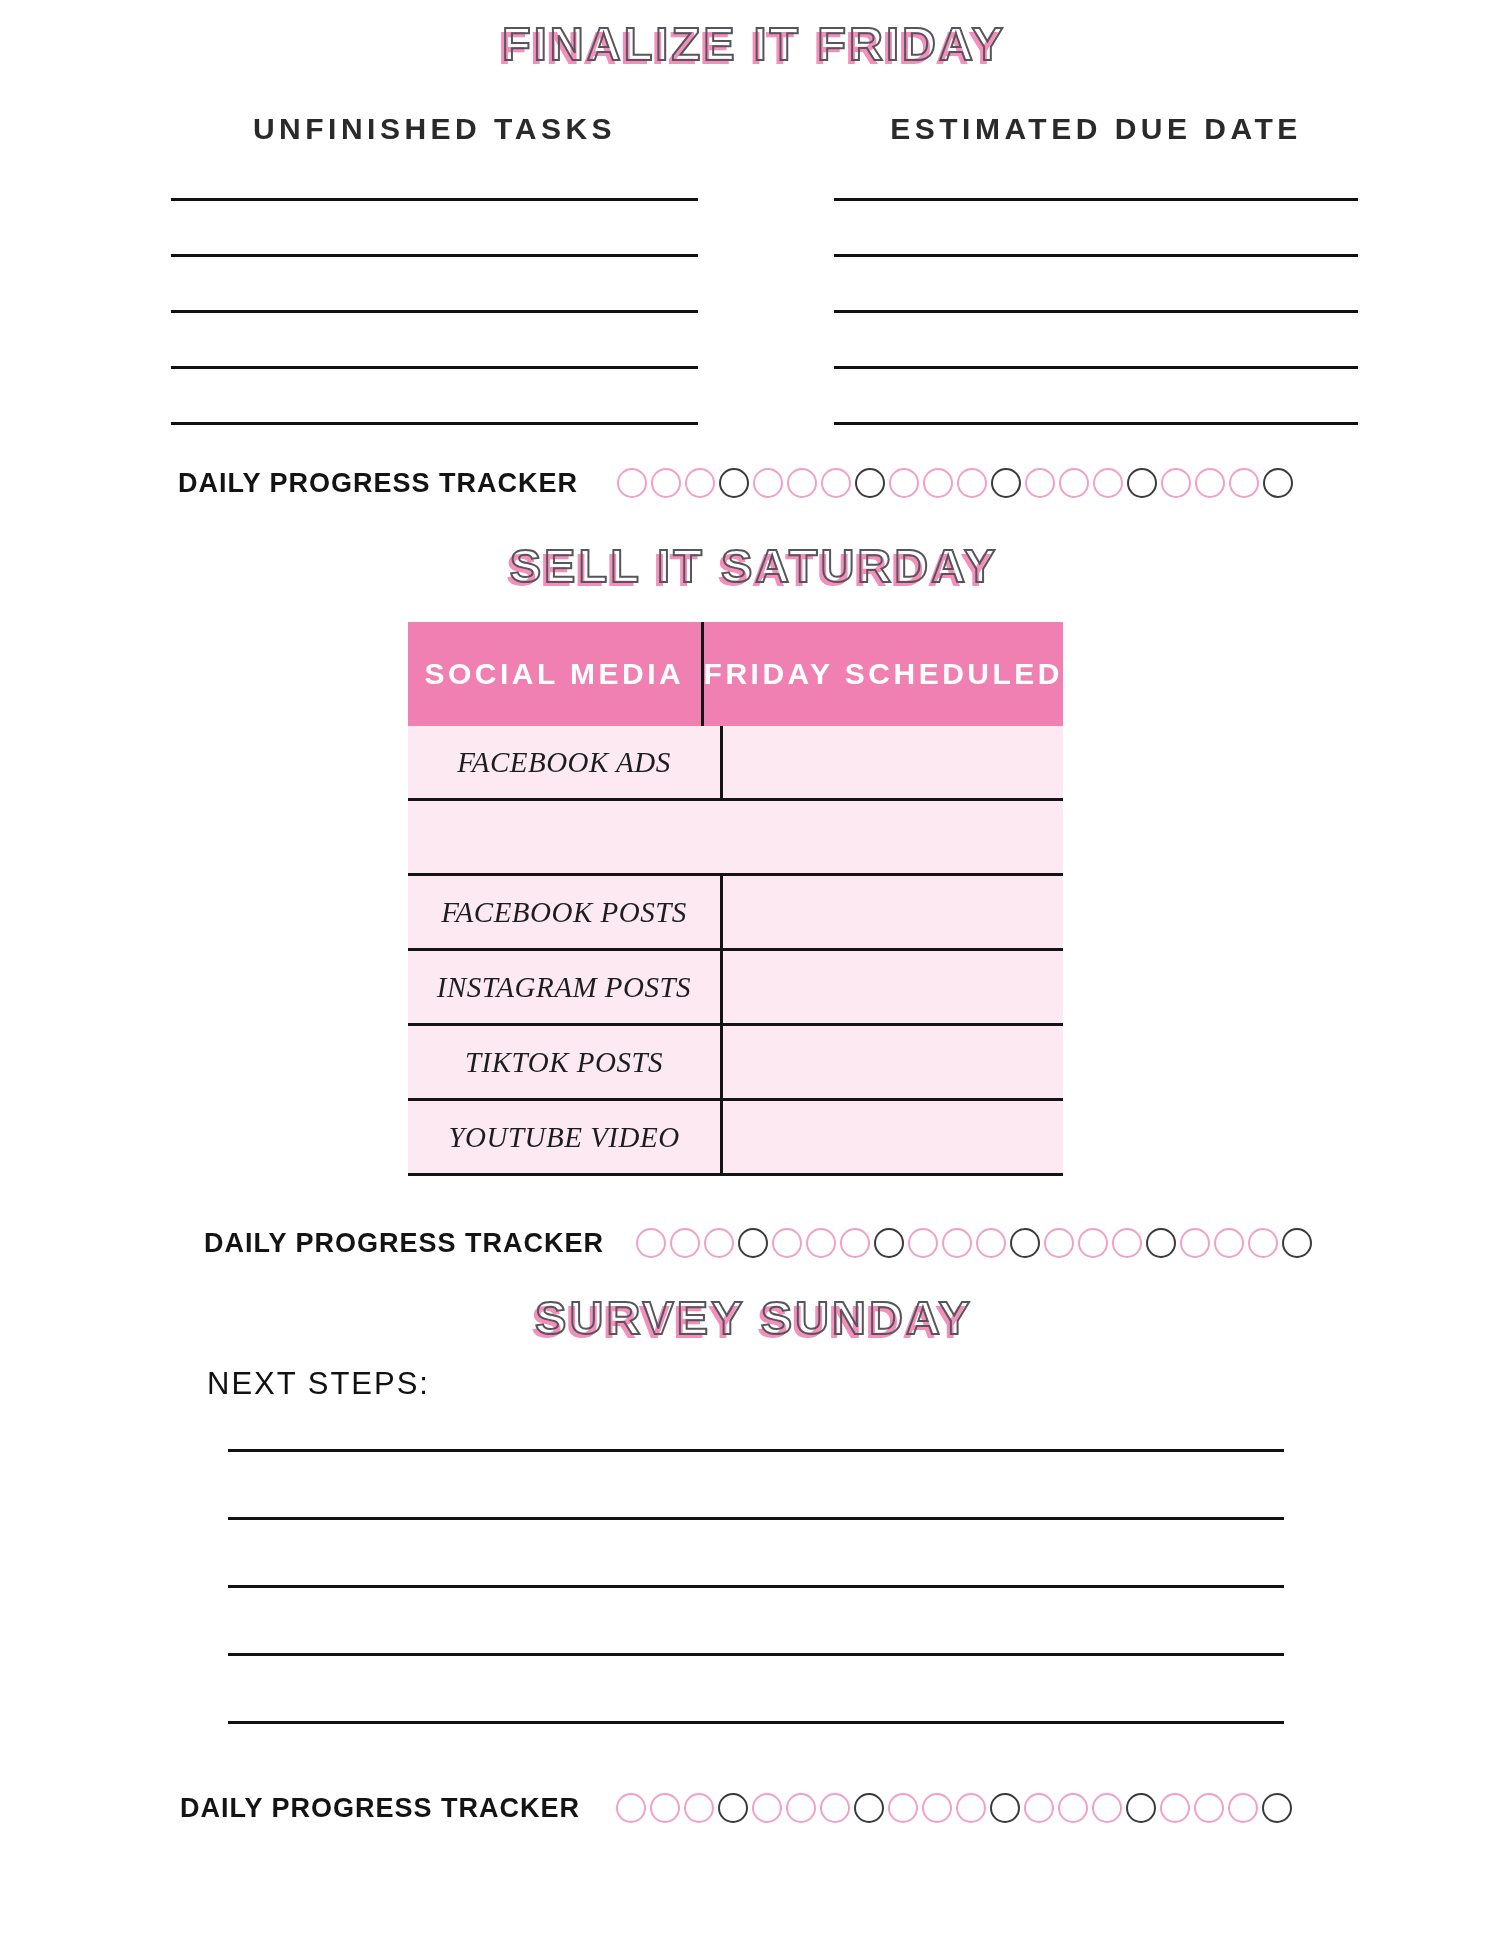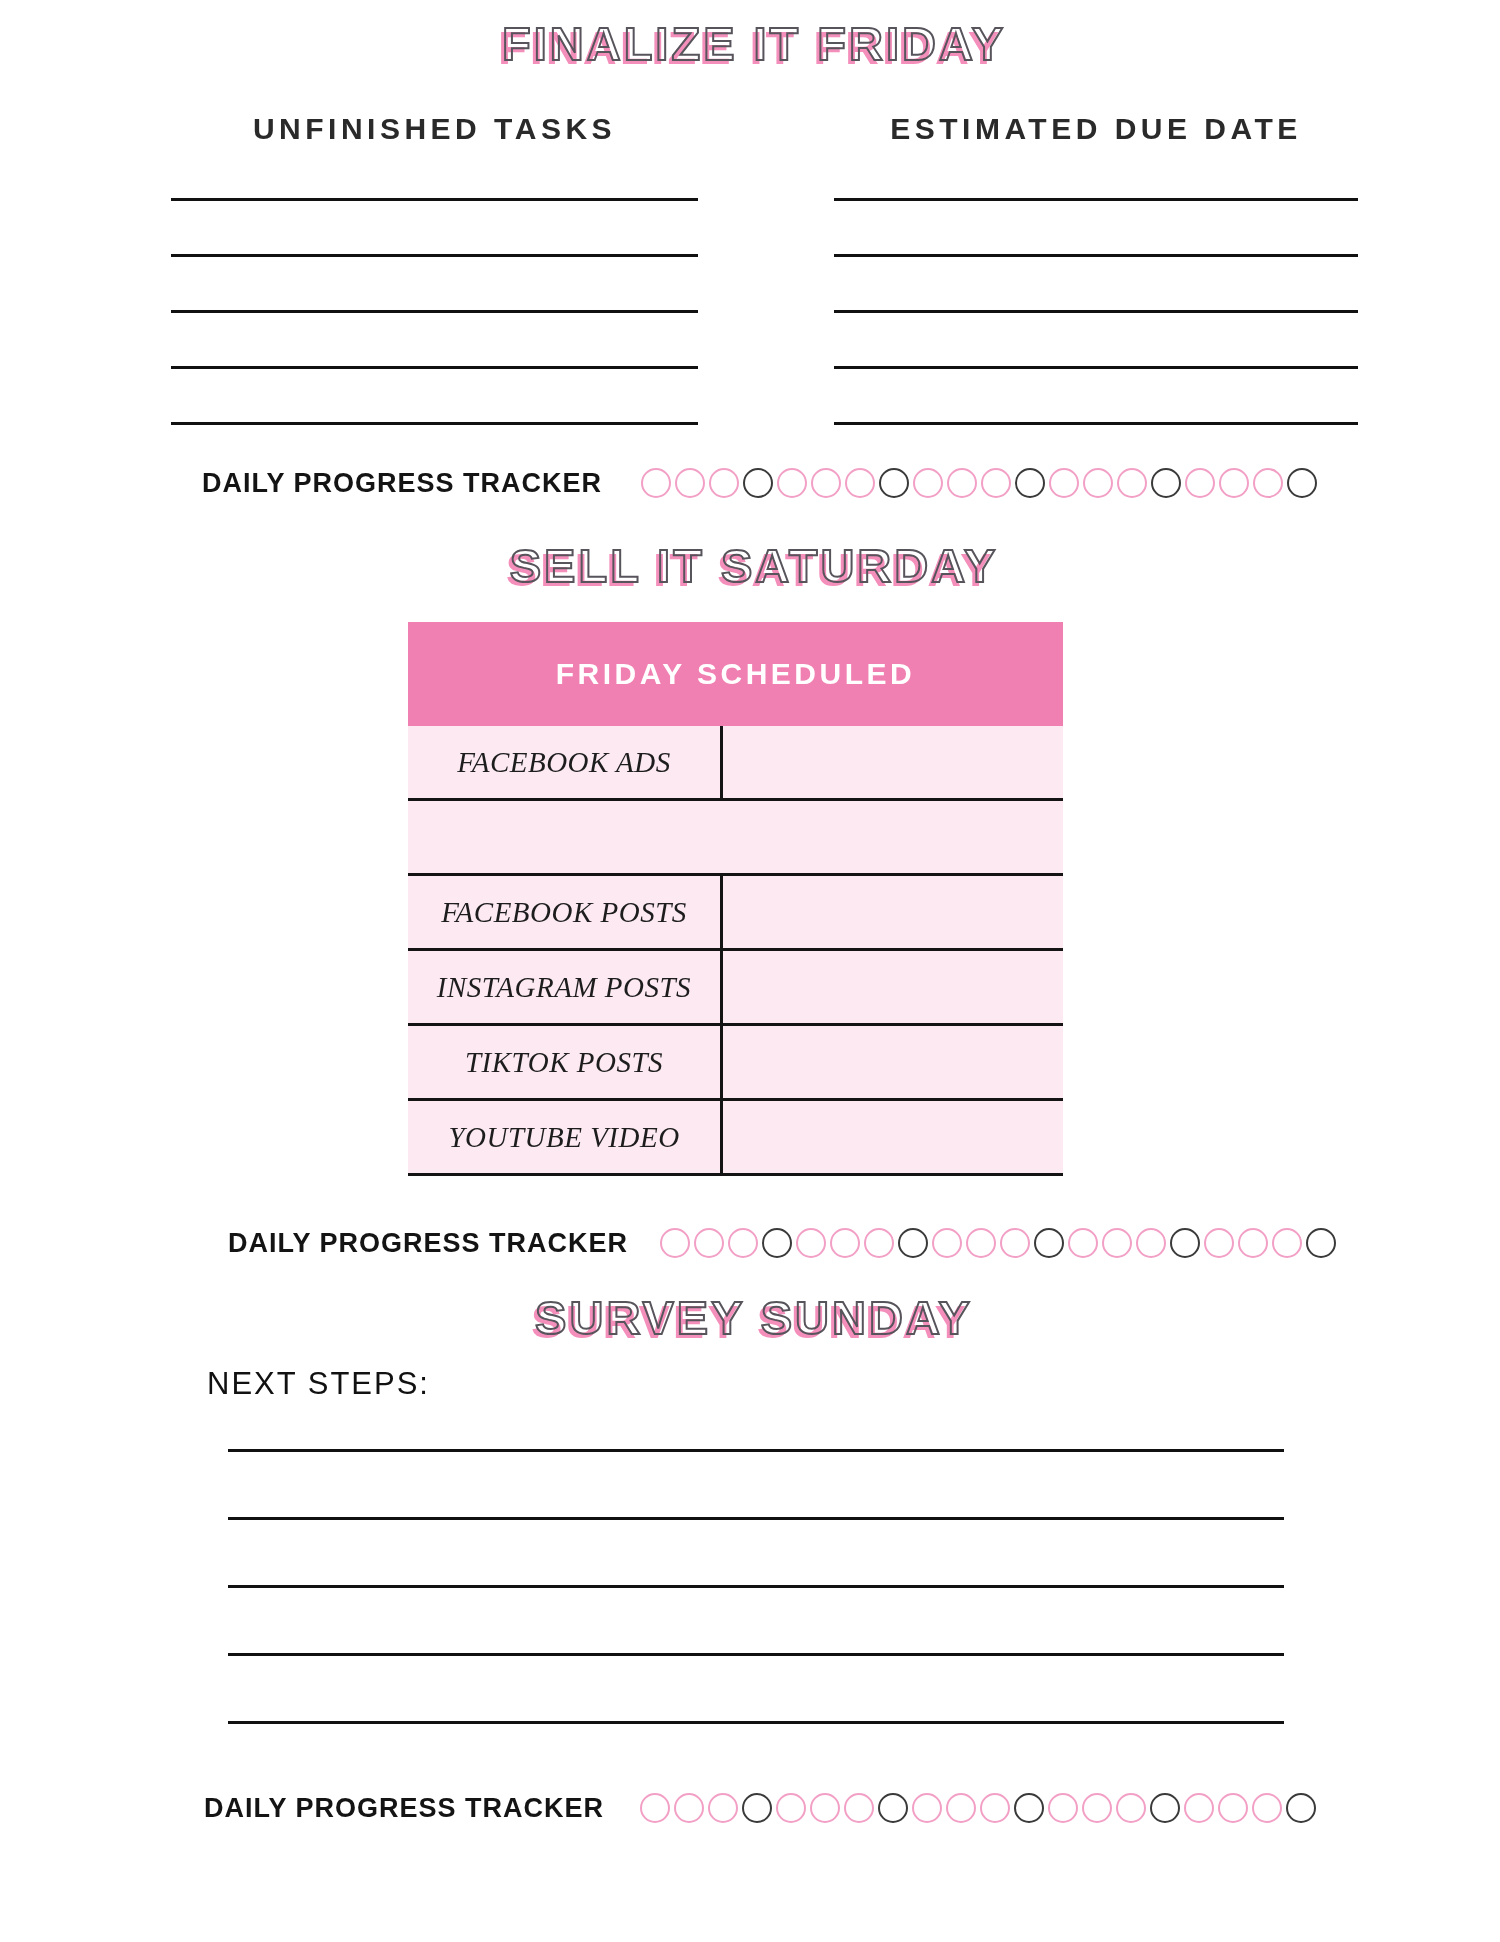--- a/index.html
+++ b/index.html
@@ -38,21 +38,21 @@
   #sunday-lines       { left:228px; top:1449px; width:1056px; gap:65px; }
   .blank-line { height:3px; width:100%; background:#111111; }
 
   
   .tracker { position:absolute; display:flex; align-items:center; height:34px; }
   #tracker-friday   { left:178px; top:466px; }
   #tracker-saturday { left:204px; top:1226px; }
   #tracker-sunday   { left:180px; top:1791px; }
   .tracker-label {
     font-size:27px; font-weight:700; letter-spacing:1px; color:#141414;
-    white-space:nowrap; flex:none;margin-left:24px;
+    white-space:nowrap; flex:none;
   }
   #tracker-friday   .tracker-label { width:439px; }
   #tracker-saturday .tracker-label { width:432px; }
   #tracker-sunday   .tracker-label { width:436px; }
   .circles { display:flex; gap:4px; }
   .circle {
     box-sizing:border-box; width:30px; height:30px; border-radius:50%;
     border:2.5px solid #F2A0C6; background:transparent; flex:none;
   }
   .circle.dark { border-color:#3A3A3A; }
@@ -129,20 +129,21 @@
         <span class="circle"></span>
         <span class="circle"></span>
         <span class="circle dark"></span>
       </div>
   </div>
 
   <h1 class="fancy" id="title-saturday" data-text="SELL IT SATURDAY">SELL IT SATURDAY</h1>
 
   <div class="wk-table">
     <div class="wk-head">
+      <div class="cell c1">SOCIAL MEDIA</div>
       <div class="cell c2">FRIDAY SCHEDULED</div>
     </div>
     <div>
         <div class="wk-row">
           <div class="cell c1">FACEBOOK ADS</div>
           <div class="cell c2"></div>
         </div>
         <div class="wk-row">
           <div class="cell c2"></div>
         </div>

